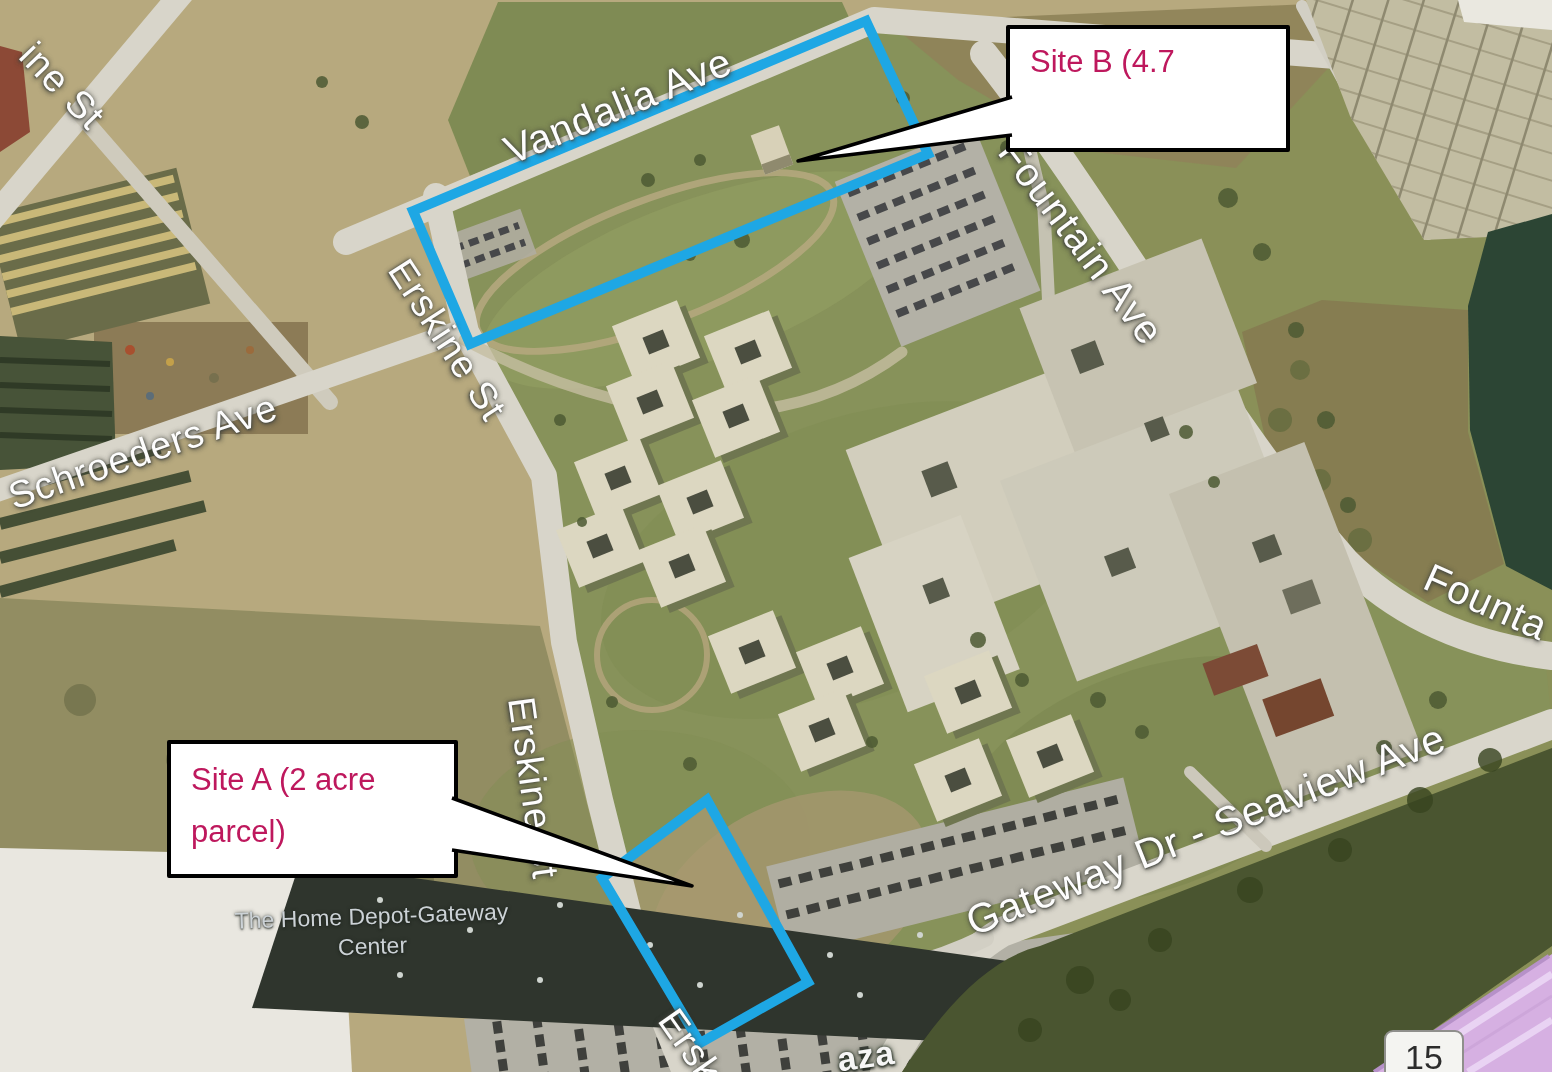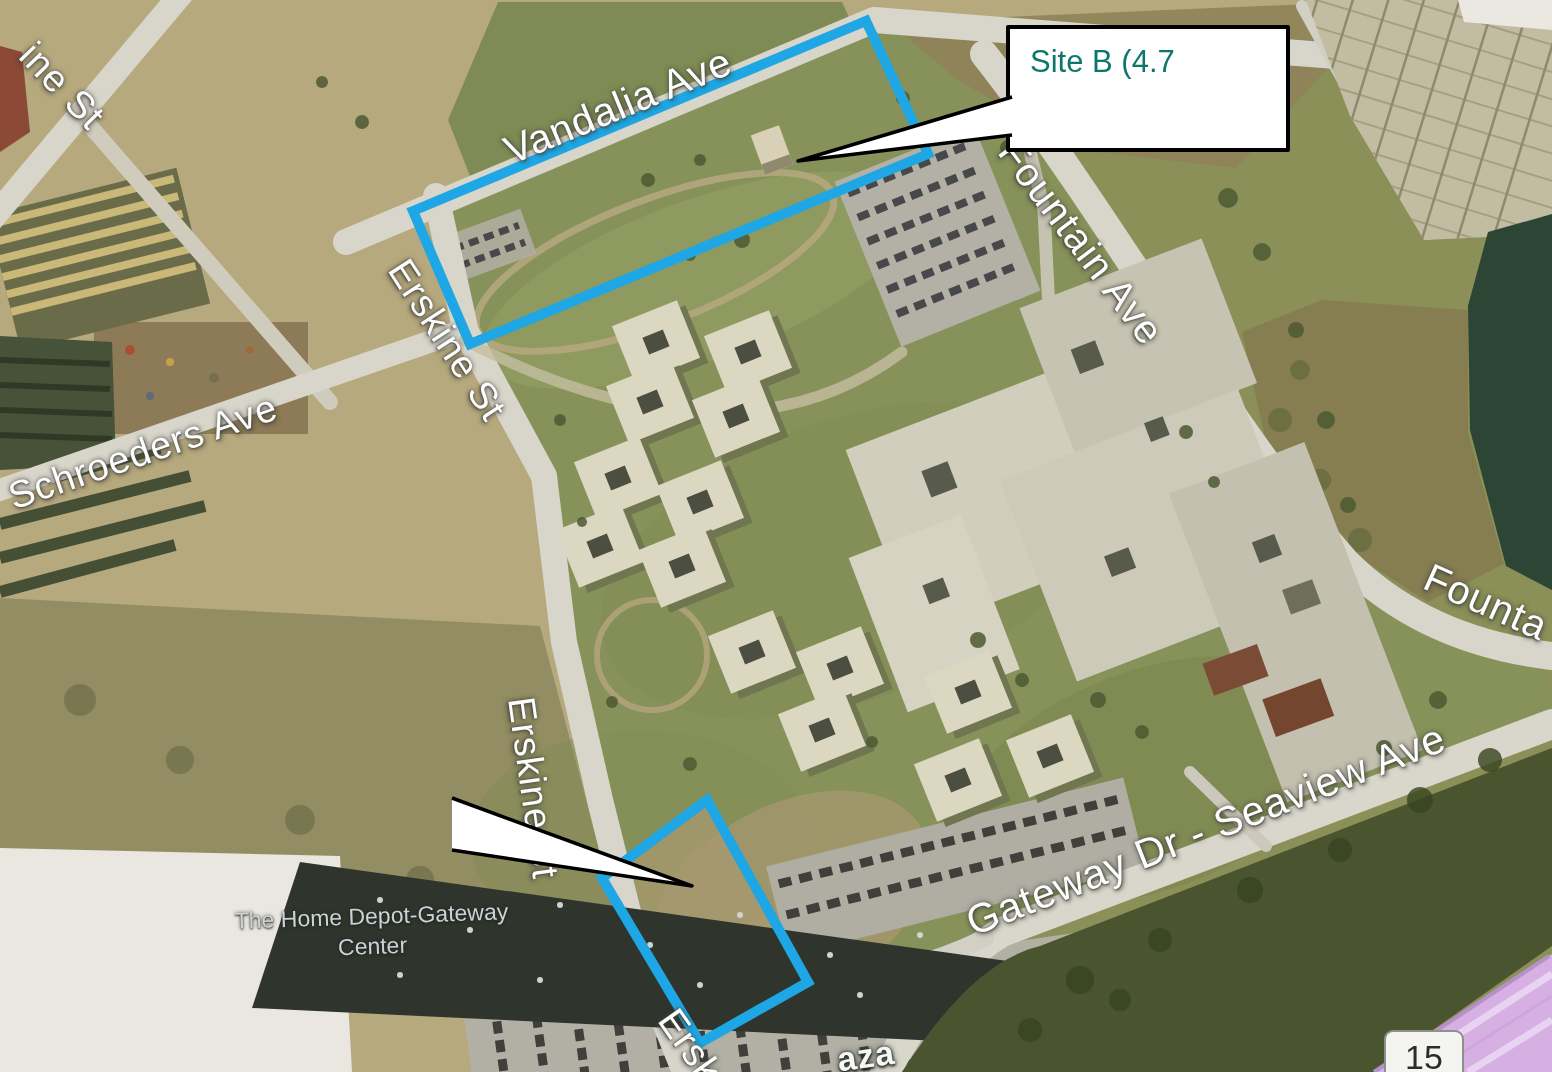--- a/index.html
+++ b/index.html
@@ -17,21 +17,21 @@
   .street-label.outlined{
     font-weight:700;color:#f6f6f6;
     text-shadow:0 0 3px #2e3a2c,0 2px 3px #20241e,0 0 6px #2e3a2c;
   }
   .place-label{
     position:absolute;color:#ccd2d6;text-align:center;z-index:10;
     text-shadow:0 1px 2px rgba(30,35,30,.9),0 0 4px rgba(30,35,30,.7);
   }
   .callout{
     position:absolute;background:#fff;border:4px solid #000;border-radius:2px;
-    box-sizing:border-box;color:#0f766e;z-index:30;
+    box-sizing:border-box;color:#be185d;z-index:30;
     font-size:31px;line-height:50px;padding:8px 20px;font-weight:400;
   }
   .pointer-overlay{position:absolute;left:0;top:0;z-index:40;pointer-events:none;}
   .route-shield{
     position:absolute;z-index:20;background:#f4f4f1;border:2px solid #8f8f8c;
     border-radius:9px;color:#2c2c2c;text-align:center;
     font-size:34px;line-height:50px;font-weight:500;
   }
 </style>
 </head>
@@ -393,20 +393,24 @@
   <div class="street-label outlined" style="left:866px;top:1056px;font-size:34px;transform:translate(-50%,-50%) rotate(-8deg);">aza</div>
 
   <div class="place-label" style="left:212px;top:901px;width:320px;font-size:23px;line-height:30px;transform:rotate(-2deg);">
     <div>The Home Depot-Gateway</div>
     <div>Center</div>
   </div>
 
   <div class="callout" style="left:1006px;top:25px;width:284px;height:127px;">
     <div>Site B (4.7</div>
   </div>
+  <div class="callout" style="left:167px;top:740px;width:291px;height:138px;line-height:52px;padding-top:10px;">
+    <div>Site A (2 acre</div>
+    <div>parcel)</div>
+  </div>
 
   <svg class="pointer-overlay" width="1552" height="1072" viewBox="0 0 1552 1072">
     <path d="M1012,97 L798,161 L1012,135" fill="#ffffff" stroke="#000000" stroke-width="3.5" stroke-linejoin="round"></path>
     <path d="M452,798 L692,886 L452,850" fill="#ffffff" stroke="#000000" stroke-width="3.5" stroke-linejoin="round"></path>
   </svg>
 
   <div class="route-shield" style="left:1384px;top:1030px;width:76px;height:58px;"><span>15</span></div>
 
 </div>
 

